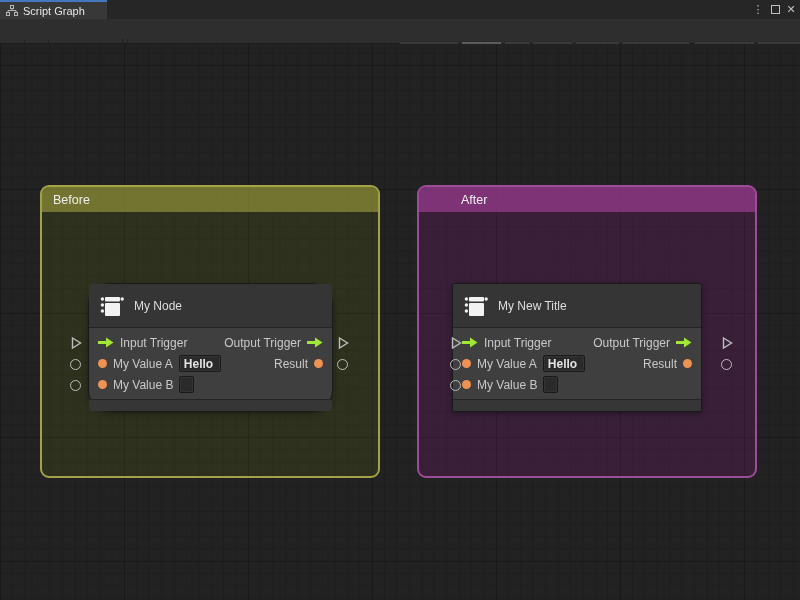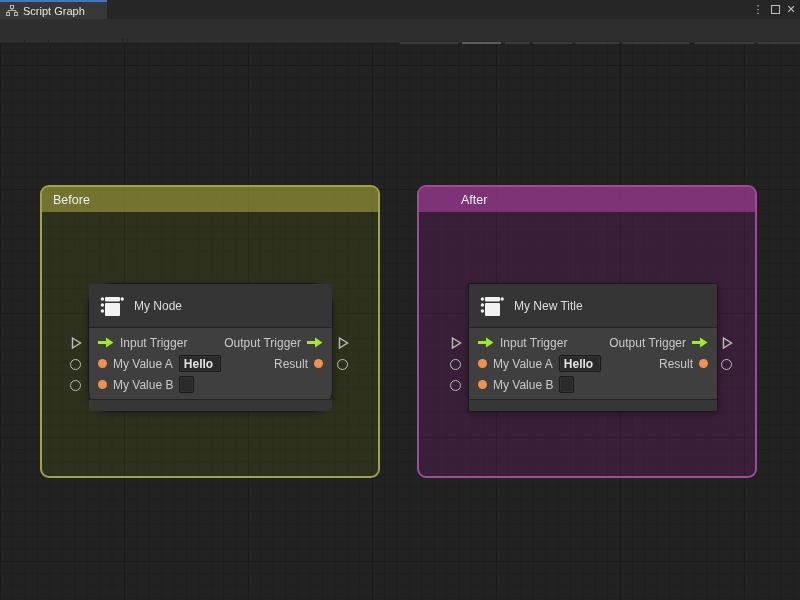--- a/index.html
+++ b/index.html
@@ -51,21 +51,21 @@
   .group-before { left:40px; top:141px; border:2px solid #A2A344; background:rgba(120,130,20,0.16); }
   .group-before .group-header { background:rgba(170,172,60,0.55); }
   .group-after { left:417px; top:141px; border:2px solid #9C4D9A; background:rgba(165,28,160,0.18); }
   .group-after .group-header { background:rgba(165,62,152,0.64);padding-left:42px; }
 
   
   .node { position:absolute; top:239px; height:129px; background:#3F3F3F;
     border:1px solid #191919; border-radius:3px; display:flex; flex-direction:column;
     box-shadow:0 2px 6px rgba(0,0,0,0.35); }
   .node-a { left:88px; width:245px;border-radius:22px; }
-  .node-b { left:468px; width:250px; }
+  .node-b { left:452px; width:250px; }
   .node-header { height:44px; background:#353535; border-bottom:1px solid #242424;
     display:flex; align-items:center; gap:9px; padding-left:10px; border-radius:3px 3px 0 0; }
   .node-title { font-size:12px; color:#DEDEDE; white-space:nowrap; }
   .node-body { flex:1; padding-top:4px; }
   .node-row { height:21px; display:flex; padding:0 9px; }
   .row-left, .row-right { display:flex; align-items:center; gap:6px; }
   .row-right { margin-left:auto; }
   .port-label { font-size:12px; color:#C9C9C9; white-space:nowrap; }
   .value-dot { width:9px; height:9px; border-radius:50%; background:#EE9254; flex:0 0 auto; }
   .field { height:17px; background:#2A2A2A; border:1px solid #191919; border-radius:2px;

